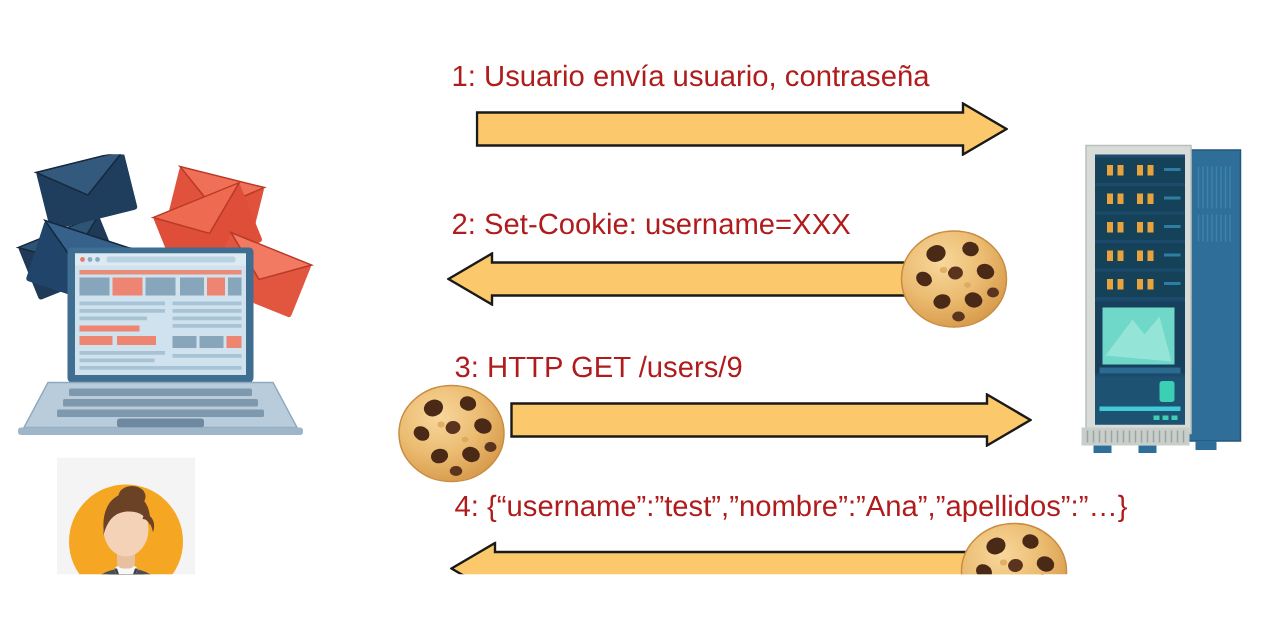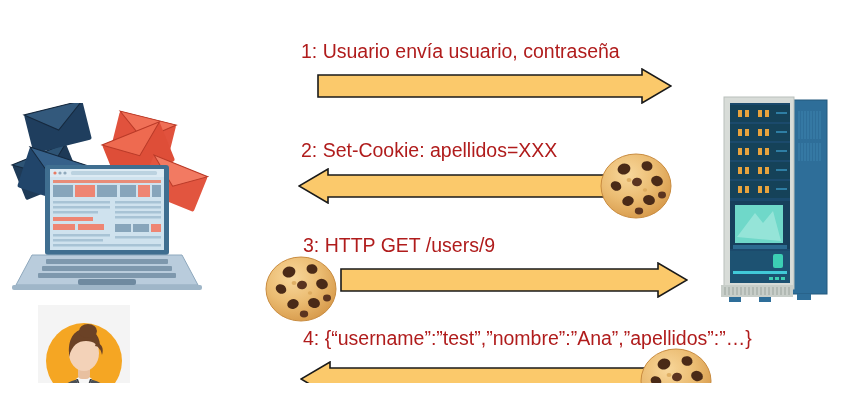--- a/index.html
+++ b/index.html
@@ -276,21 +276,21 @@
     </svg>
   </div>
 
   <div class="msg-label" style="left:301px; top:40px;">1: Usuario envía usuario, contraseña</div>
   <div class="arrow" style="left:317px; top:68px;">
     <svg width="355" height="36" viewBox="0 0 355 36" xmlns="http://www.w3.org/2000/svg">
       <path d="M1 7 L325 7 L325 1 L354 18 L325 35 L325 29 L1 29 Z" fill="#FBC96B" stroke="#1A1A1A" stroke-width="1.6" stroke-linejoin="miter"></path>
     </svg>
   </div>
 
-  <div class="msg-label" style="left:301px; top:139px;">2: Set-Cookie: apellidos=XXX</div>
+  <div class="msg-label" style="left:301px; top:139px;">2: Set-Cookie: username=XXX</div>
   <div class="arrow" style="left:298px; top:168px;">
     <svg width="330" height="36" viewBox="0 0 330 36" xmlns="http://www.w3.org/2000/svg">
       <path d="M329 7 L30 7 L30 1 L1 18 L30 35 L30 29 L329 29 Z" fill="#FBC96B" stroke="#1A1A1A" stroke-width="1.6" stroke-linejoin="miter"></path>
     </svg>
   </div>
   <div class="cookie" style="left:599px; top:150px; width:74px; height:72px;">
     <svg width="74" height="72" viewBox="0 0 74 72" xmlns="http://www.w3.org/2000/svg">
       <defs>
         <radialGradient id="ck2" cx="38%" cy="32%" r="72%">
           <stop offset="0%" stop-color="#F8D79B"></stop>

